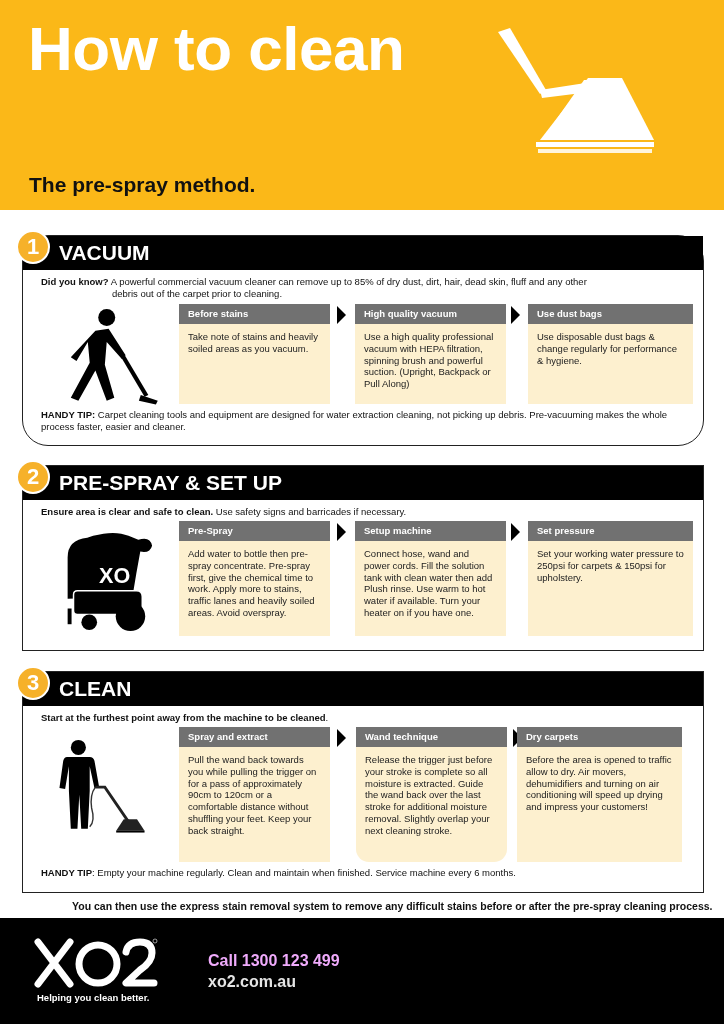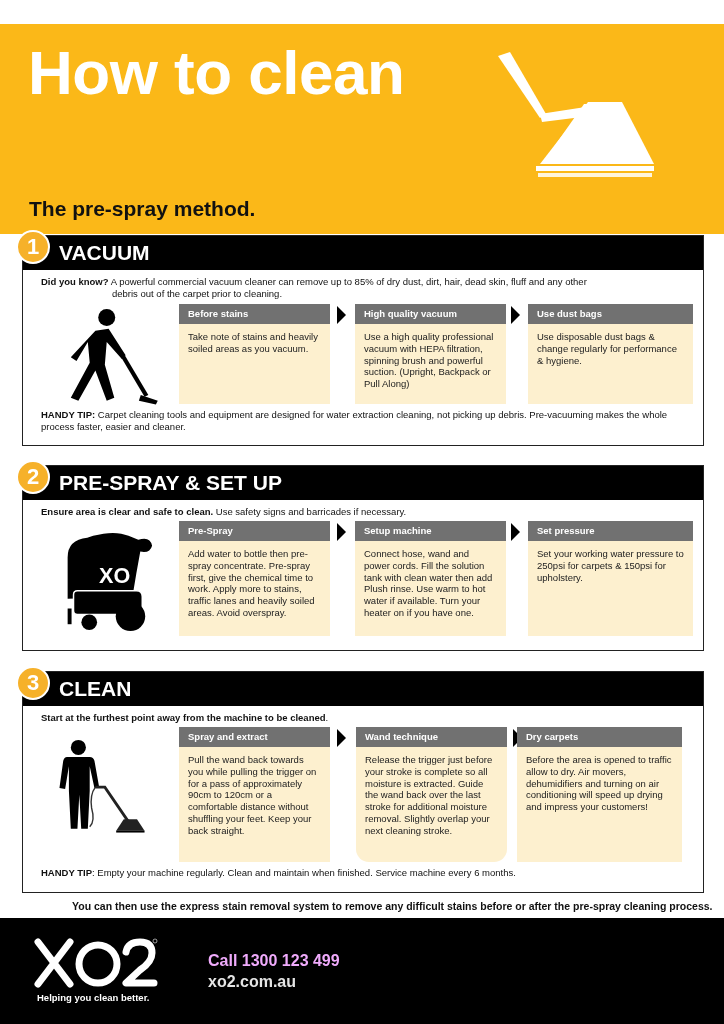--- a/index.html
+++ b/index.html
@@ -1,19 +1,19 @@
 <!DOCTYPE html>
 <html><head>
 <meta charset="utf-8">
 <style>
   * { box-sizing: border-box; margin: 0; padding: 0; }
   html, body { width: 724px; height: 1024px; background: #ffffff; overflow: hidden; }
   body { font-family: "Liberation Sans", "DejaVu Sans", sans-serif; color: #111; position: relative; }
 
-  .hero { position: absolute; left: 0; top: 0; width: 724px; height: 210px; background: #FBB818; margin-top: 24px; }
+  .hero { position: absolute; left: 0; top: 0; width: 724px; height: 210px; background: #FBB818; }
   .hero-title { position: absolute; left: 28px; top: 14px; color: #fff; font-weight: bold; font-size: 62px; line-height: 70px; letter-spacing: -0.5px; }
   .hero-subtitle { position: absolute; left: 29px; top: 173px; color: #111; font-weight: bold; font-size: 21px; }
   .hero-icon { position: absolute; left: 496px; top: 28px; width: 164px; height: 130px; }
 
   .section { position: absolute; left: 22px; width: 682px; border: 1.5px solid #222; background: #fff; }
   .section-head { position: absolute; left: 0; top: 0; right: 0; height: 34px; background: #000; }
   .section-title { position: absolute; left: 36px; top: 5px; color: #fff; font-weight: bold; font-size: 21px; }
   .badge { position: absolute; width: 34px; height: 34px; border-radius: 50%; background: #F6B12A; border: 2px solid #fff; color: #fff; font-weight: bold; font-size: 22px; text-align: center; line-height: 30px; z-index: 2; }
   .intro { position: absolute; left: 18px; font-size: 9.5px; line-height: 12px; color: #111; }
   .intro b { font-weight: bold; }
@@ -48,21 +48,21 @@
     <polygon points="2,4 14,0 50,62 44,66" fill="#fff"></polygon>
     <polygon points="44,62 96,54 94,64 46,70" fill="#fff"></polygon>
     <polygon points="92,50 126,50 158,112 44,112" fill="#fff"></polygon>
     <polygon points="88,52 92,52 52,112 46,112" fill="#fff"></polygon>
     <rect x="40" y="114" width="118" height="5" fill="#fff"></rect>
     <rect x="42" y="121" width="114" height="4" fill="#fff" opacity="0.85"></rect>
   </svg>
 </div>
 
 <div class="badge" style="left:16px; top:230px;">1</div>
-<div class="section" style="top:235px; height:211px;">
+<div class="section" style="top:235px; height:211px;border-radius:26px;">
   <div class="section-head">
     <div class="section-title">VACUUM</div>
   </div>
   <div class="intro" style="top:40px;">
     <b>Did you know?</b><span> A powerful commercial vacuum cleaner can remove up to 85% of dry dust, dirt, hair, dead skin, fluff and any other</span>
     <span class="indent">debris out of the carpet prior to cleaning.</span>
   </div>
   <svg class="step-illus" viewBox="0 0 130 110" style="top:72px; height:104px;">
     <circle cx="70" cy="10" r="9" fill="#000"></circle>
     <path d="M58 24 L72 22 L90 50 L86 54 L70 36 L68 60 L78 95 L70 98 L58 66 L40 98 L32 95 L52 58 L50 36 L38 56 L32 52 Z" fill="#000"></path>

